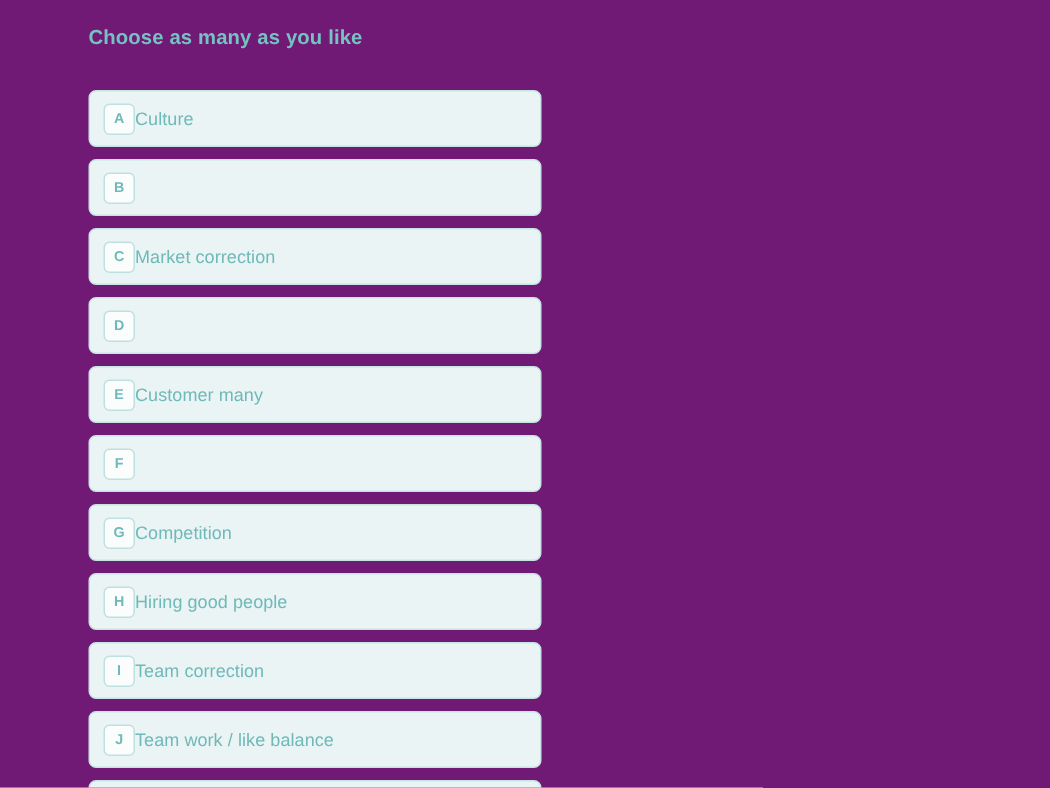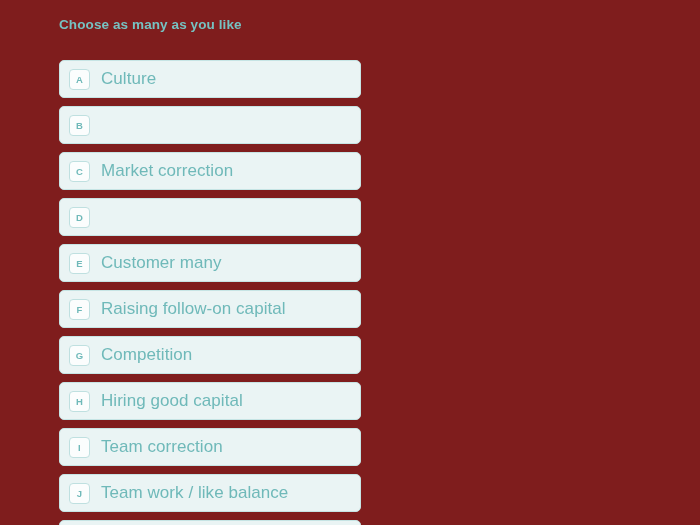--- a/index.html
+++ b/index.html
@@ -11,21 +11,21 @@
     height: 525px;
     background: #ffffff;
     font-family: "Liberation Sans", sans-serif;
     overflow: hidden;
   }
 
   .survey-page {
     position: relative;
     width: 700px;
     height: 525px;
-    background: #7f1d1d;
+    background: #701a75;
   }
 
   .instruction {
     position: absolute;
     left: 59px;
     top: 16px;
     font-size: 13.5px;
     font-weight: 600;
     letter-spacing: 0.1px;
     color: #76c2c2;
@@ -66,22 +66,21 @@
     display: flex;
     align-items: center;
     justify-content: center;
     font-size: 9.5px;
     font-weight: 700;
     color: #6fb9b9;
     letter-spacing: 0.2px;
   }
 
   .option-label {
-    margin-left: 11px;
-    font-size: 17px;
+    font-size: 12px;
     font-weight: 400;
     color: #6fb9b9;
     letter-spacing: 0.05px;
     line-height: 20px;
     white-space: nowrap;
   }
 </style>
 </head>
 <body>
 
@@ -109,31 +108,30 @@
       <span class="option-badge">D</span>
     </div>
 
     <div class="option-item">
       <span class="option-badge">E</span>
       <span class="option-label">Customer many</span>
     </div>
 
     <div class="option-item">
       <span class="option-badge">F</span>
-      <span class="option-label">Raising follow-on capital</span>
     </div>
 
     <div class="option-item">
       <span class="option-badge">G</span>
       <span class="option-label">Competition</span>
     </div>
 
     <div class="option-item">
       <span class="option-badge">H</span>
-      <span class="option-label">Hiring good capital</span>
+      <span class="option-label">Hiring good people</span>
     </div>
 
     <div class="option-item">
       <span class="option-badge">I</span>
       <span class="option-label">Team correction</span>
     </div>
 
     <div class="option-item">
       <span class="option-badge">J</span>
       <span class="option-label">Team work / like balance</span>

